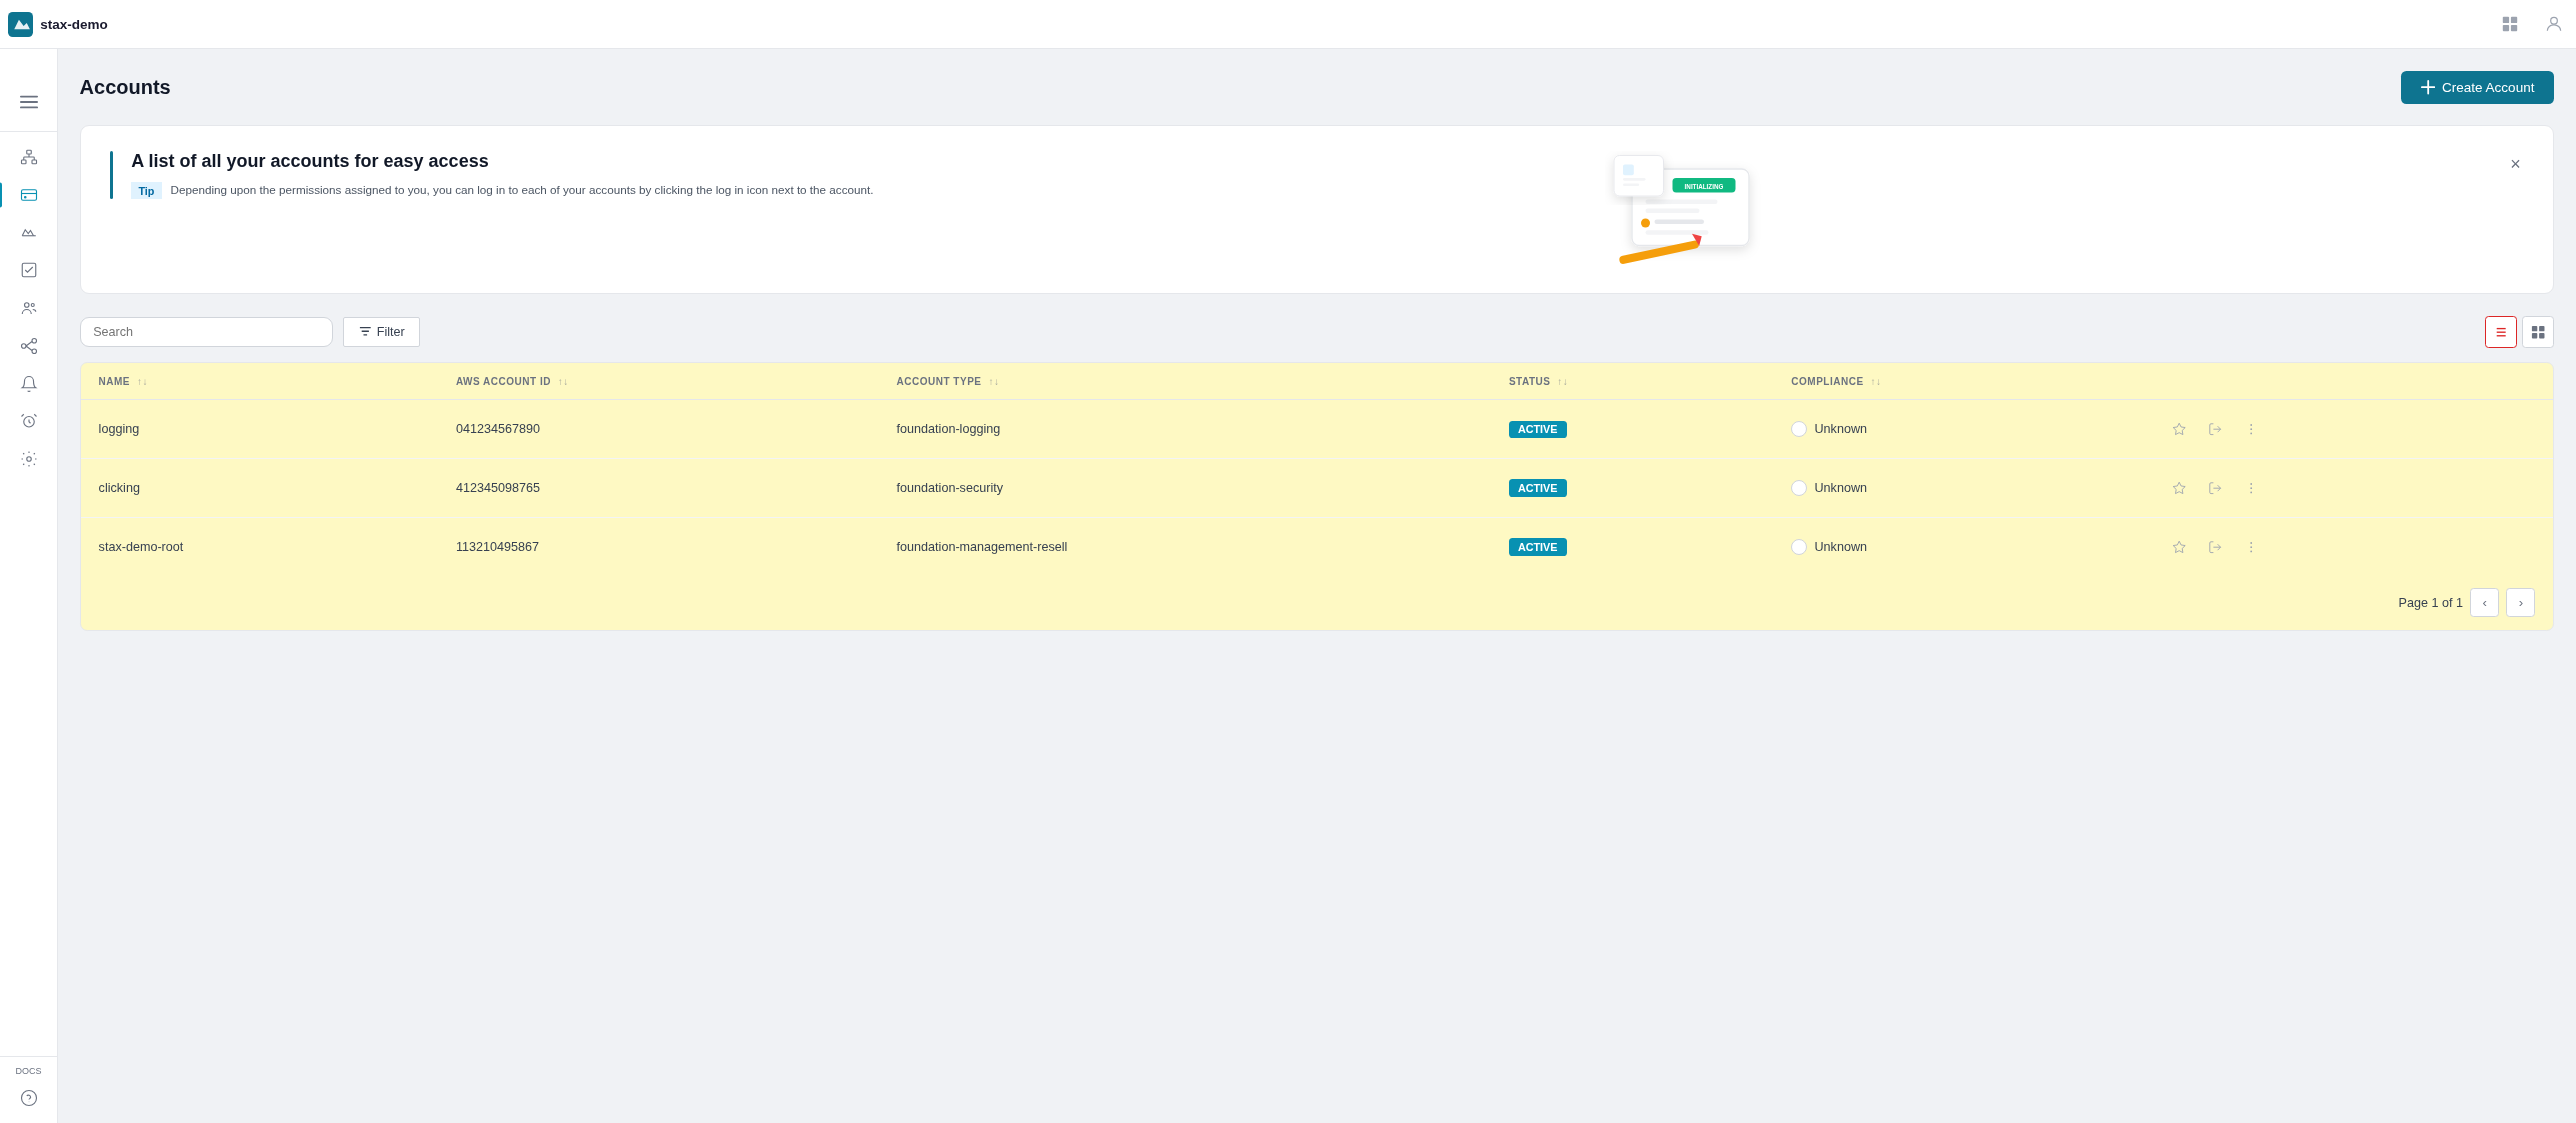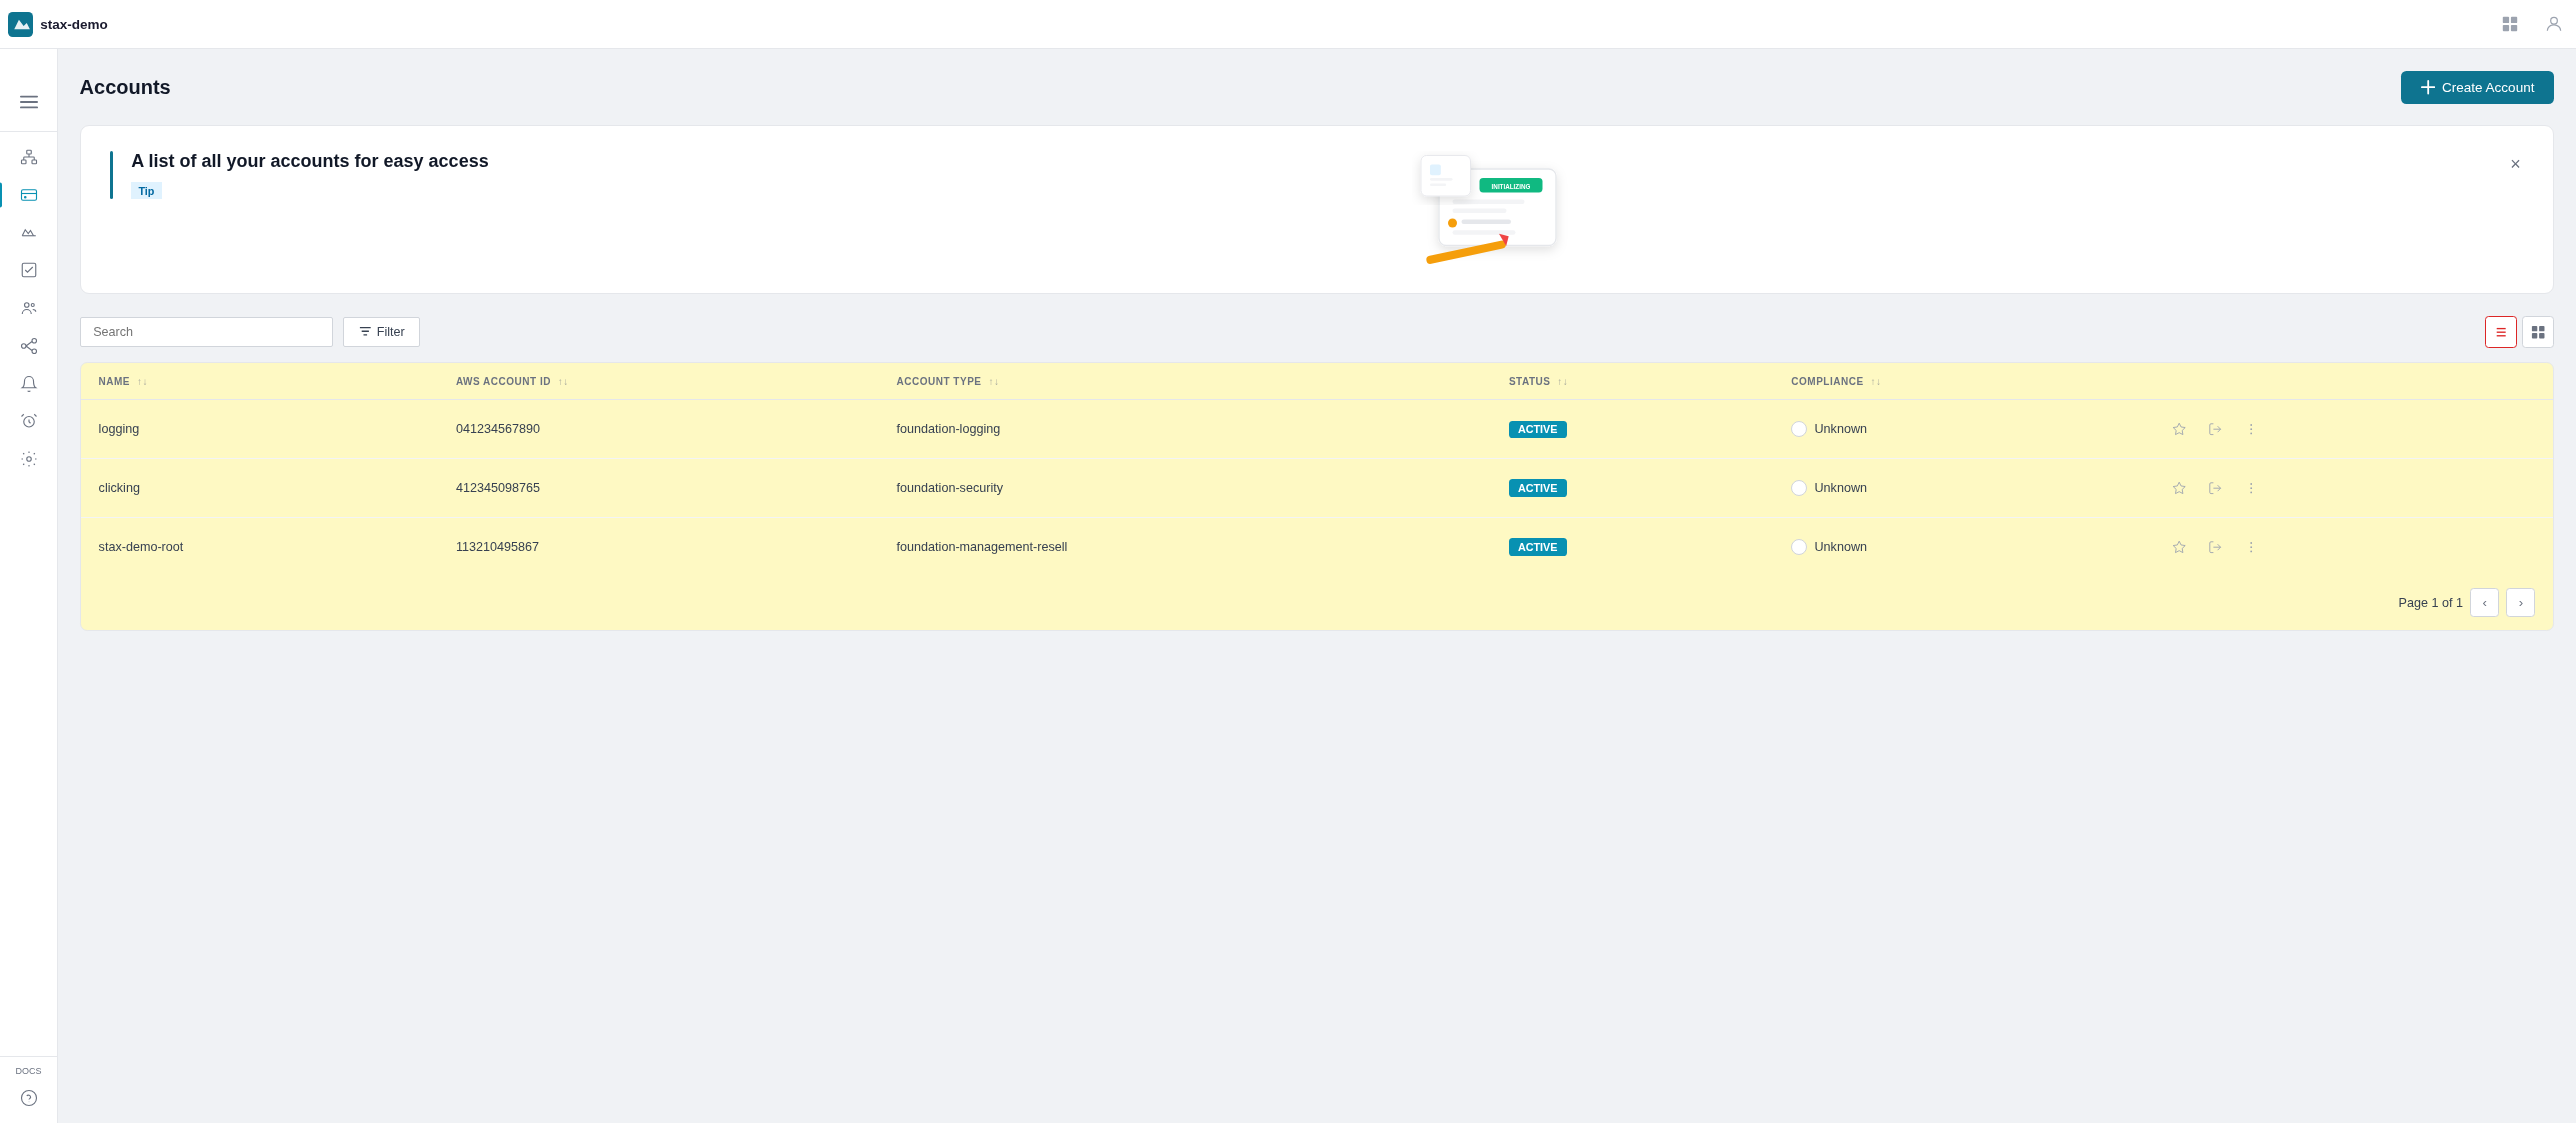--- a/index.html
+++ b/index.html
@@ -73,21 +73,21 @@
       background: none; border: none; cursor: pointer; color: #6b7280;
       font-size: 18px; padding: 3.6px; line-height: 1;
     }
     .banner-image {
       width: 180px; flex-shrink: 0; display: flex; align-items: center; justify-content: center;
     }
 
     
     .toolbar { display: flex; align-items: center; gap: 10.8px; margin-bottom: 14.4px; }
     .search-input {
-      width: 253px; padding: 7.2px 12.6px; border: 0.9px solid #d1d5db; border-radius: 2px;
+      width: 253px; padding: 7.2px 12.6px; border: 0.9px solid #d1d5db; border-radius: 9px;
       font-size: 12.6px; color: #374151; outline: none; background: #fff;
     }
     .filter-btn {
       display: flex; align-items: center; gap: 5.4px; padding: 7.2px 14.4px;
       border: 0.9px solid #d1d5db; border-radius: 2px; background: #fff;
       font-size: 12.6px; color: #374151; cursor: pointer;
     }
     .toolbar-right { margin-left: auto; display: flex; align-items: center; gap: 5.4px; }
     .view-btn {
       width: 32px; height: 32px; display: flex; align-items: center; justify-content: center;
@@ -271,20 +271,21 @@
     </button>
   </div>
 
   <div class="info-banner">
     <div class="info-banner-content">
       <div class="info-banner-left-bar"></div>
       <div class="info-banner-text">
         <h2>A list of all your accounts for easy access</h2>
         <div class="tip-box">
           <span class="tip-badge">Tip</span>
+          <span class="tip-text">Depending upon the permissions assigned to you, you can log in to each of your accounts by clicking the log in icon next to the account.</span>
         </div>
       </div>
     </div>
     <div class="banner-image">
 
       <svg width="171" height="117" viewBox="0 0 190 130" xmlns="http://www.w3.org/2000/svg">
 
         <rect x="30" y="20" width="130" height="85" rx="8" fill="white" stroke="#e5e7eb" stroke-width="1.5" filter="url(#shadow)"></rect>
         <defs>
             <filter id="shadow" x="-20%" y="-20%" width="140%" height="140%">

